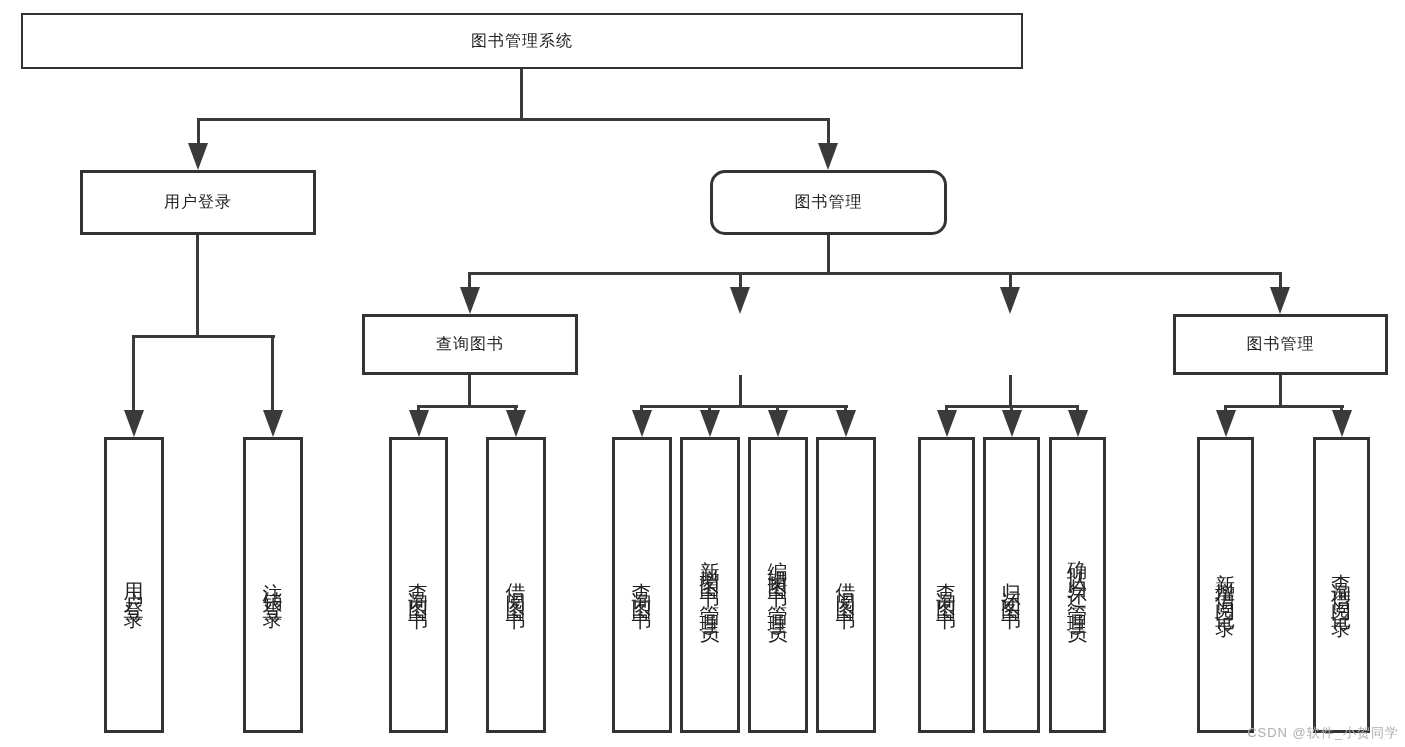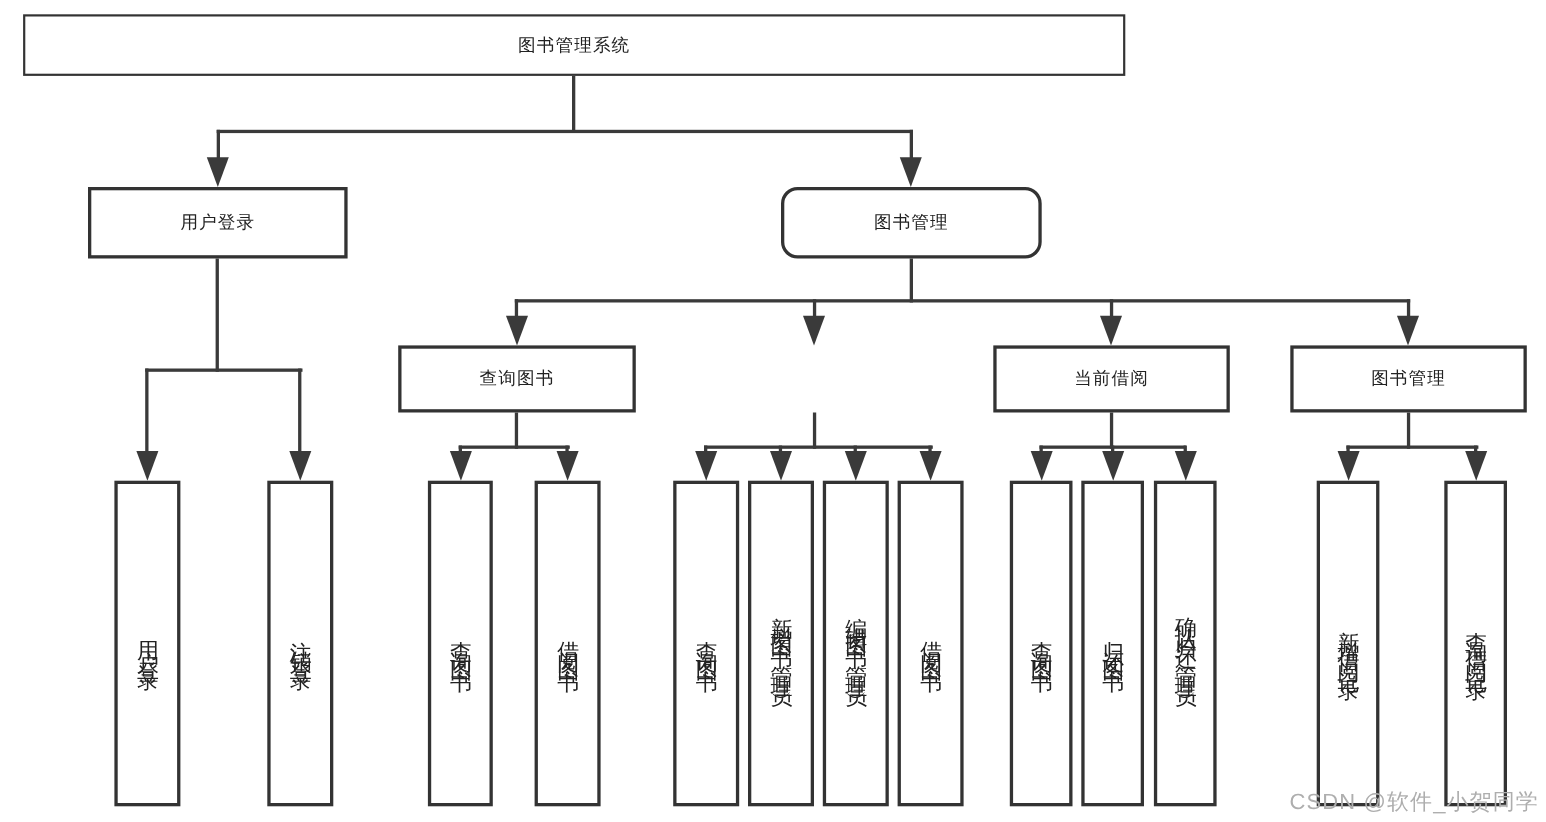--- a/index.html
+++ b/index.html
@@ -36,21 +36,21 @@
   .hl{position:absolute;height:3px;background:#3a3a3a;}
   .ah{
     position:absolute;width:0;height:0;
     border-left:10px solid transparent;
     border-right:10px solid transparent;
     border-top:27px solid #3a3a3a;
   }
   .watermark{
     position:absolute;
     right:6px;bottom:5px;
-    font-size:20px;
+    font-size:13px;
     color:#aeaeae;
     letter-spacing:1px;
     white-space:nowrap;
   }
 </style>
 </head>
 <body>
 
 <div class="canvas">
 
@@ -85,23 +85,20 @@
   <div class="ah" style="left:460px;top:287px;"></div>
   <div class="vl" style="left:739px;top:272px;height:20px;"></div>
   <div class="ah" style="left:730px;top:287px;"></div>
   <div class="vl" style="left:1009px;top:272px;height:20px;"></div>
   <div class="ah" style="left:1000px;top:287px;"></div>
   <div class="vl" style="left:1279px;top:272px;height:20px;"></div>
   <div class="ah" style="left:1270px;top:287px;"></div>
 
   <div class="box" style="left:362px;top:314px;width:216px;height:61px;">
     <span class="hlabel">查询图书</span>
-  </div>
-  <div class="box" style="left:903px;top:314px;width:215px;height:61px;">
-    <span class="hlabel">当前借阅</span>
   </div>
   <div class="box" style="left:1173px;top:314px;width:215px;height:61px;">
     <span class="hlabel">图书管理</span>
   </div>
 
   <div class="vl" style="left:468px;top:375px;height:33px;"></div>
   <div class="hl" style="left:417px;top:405px;width:101px;"></div>
   <div class="vl" style="left:417px;top:405px;height:9px;"></div>
   <div class="ah" style="left:409px;top:410px;"></div>
   <div class="vl" style="left:514px;top:405px;height:9px;"></div>

